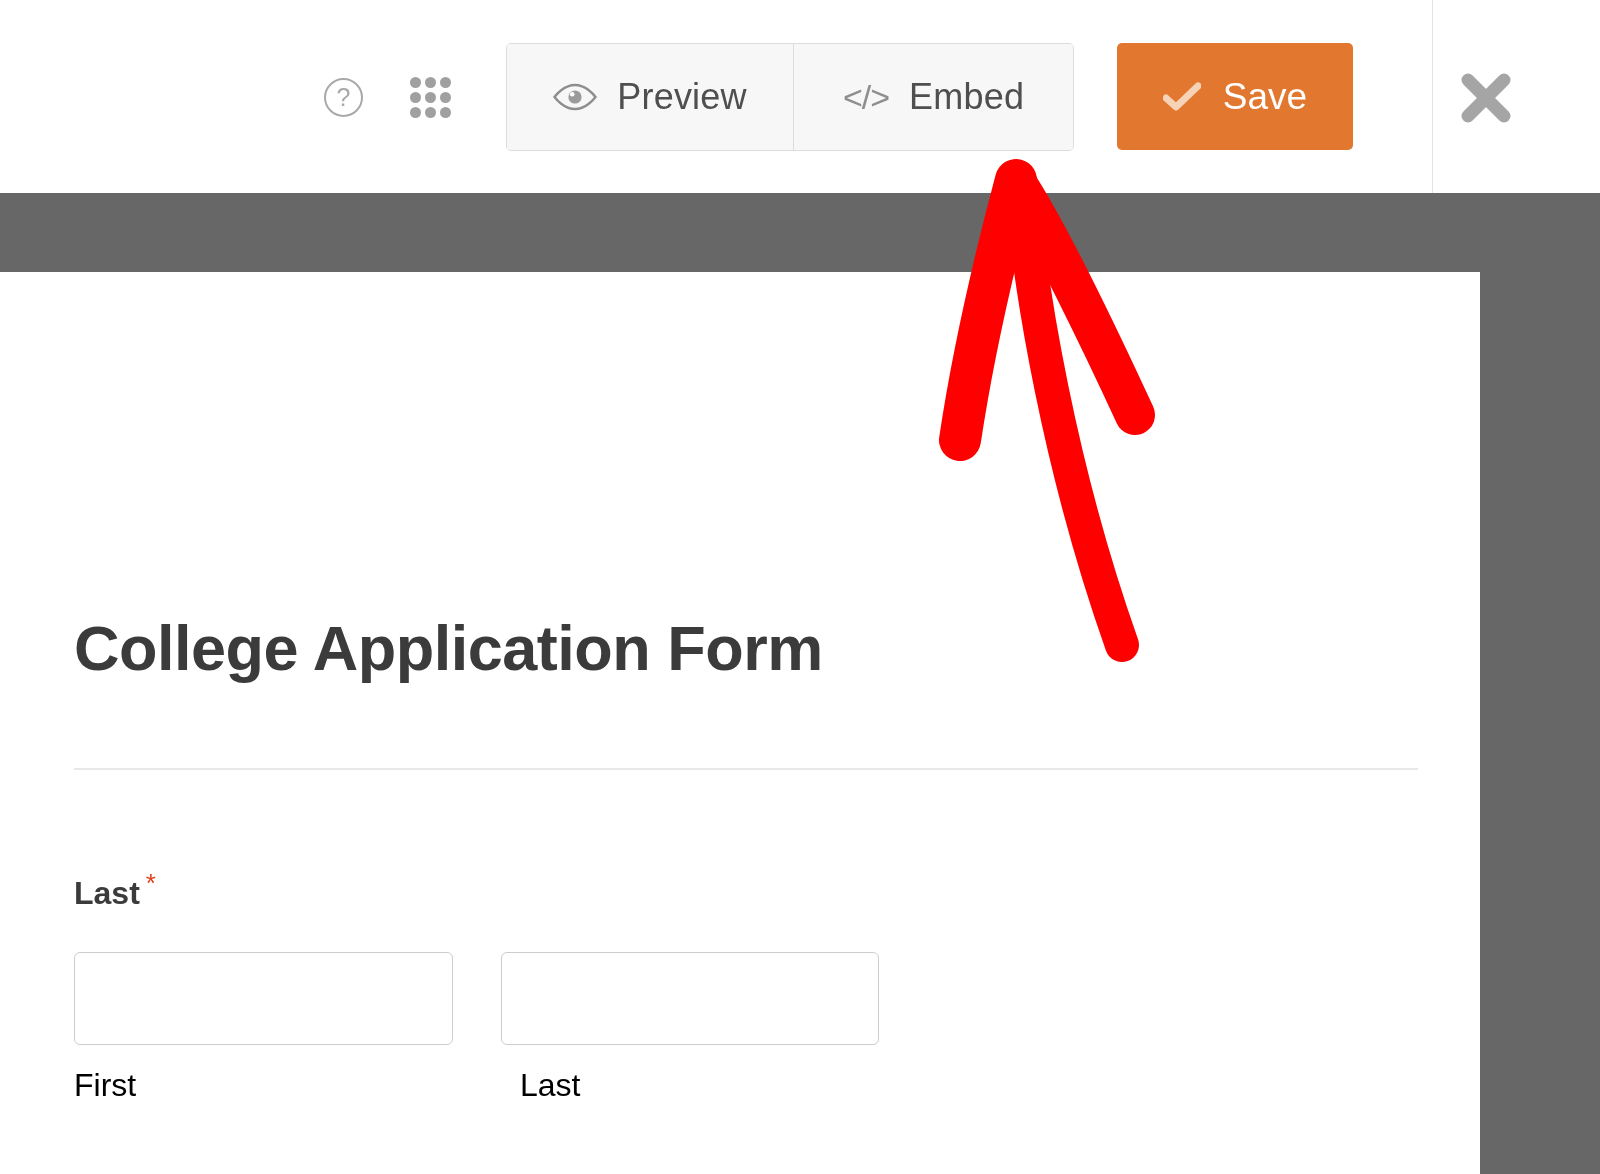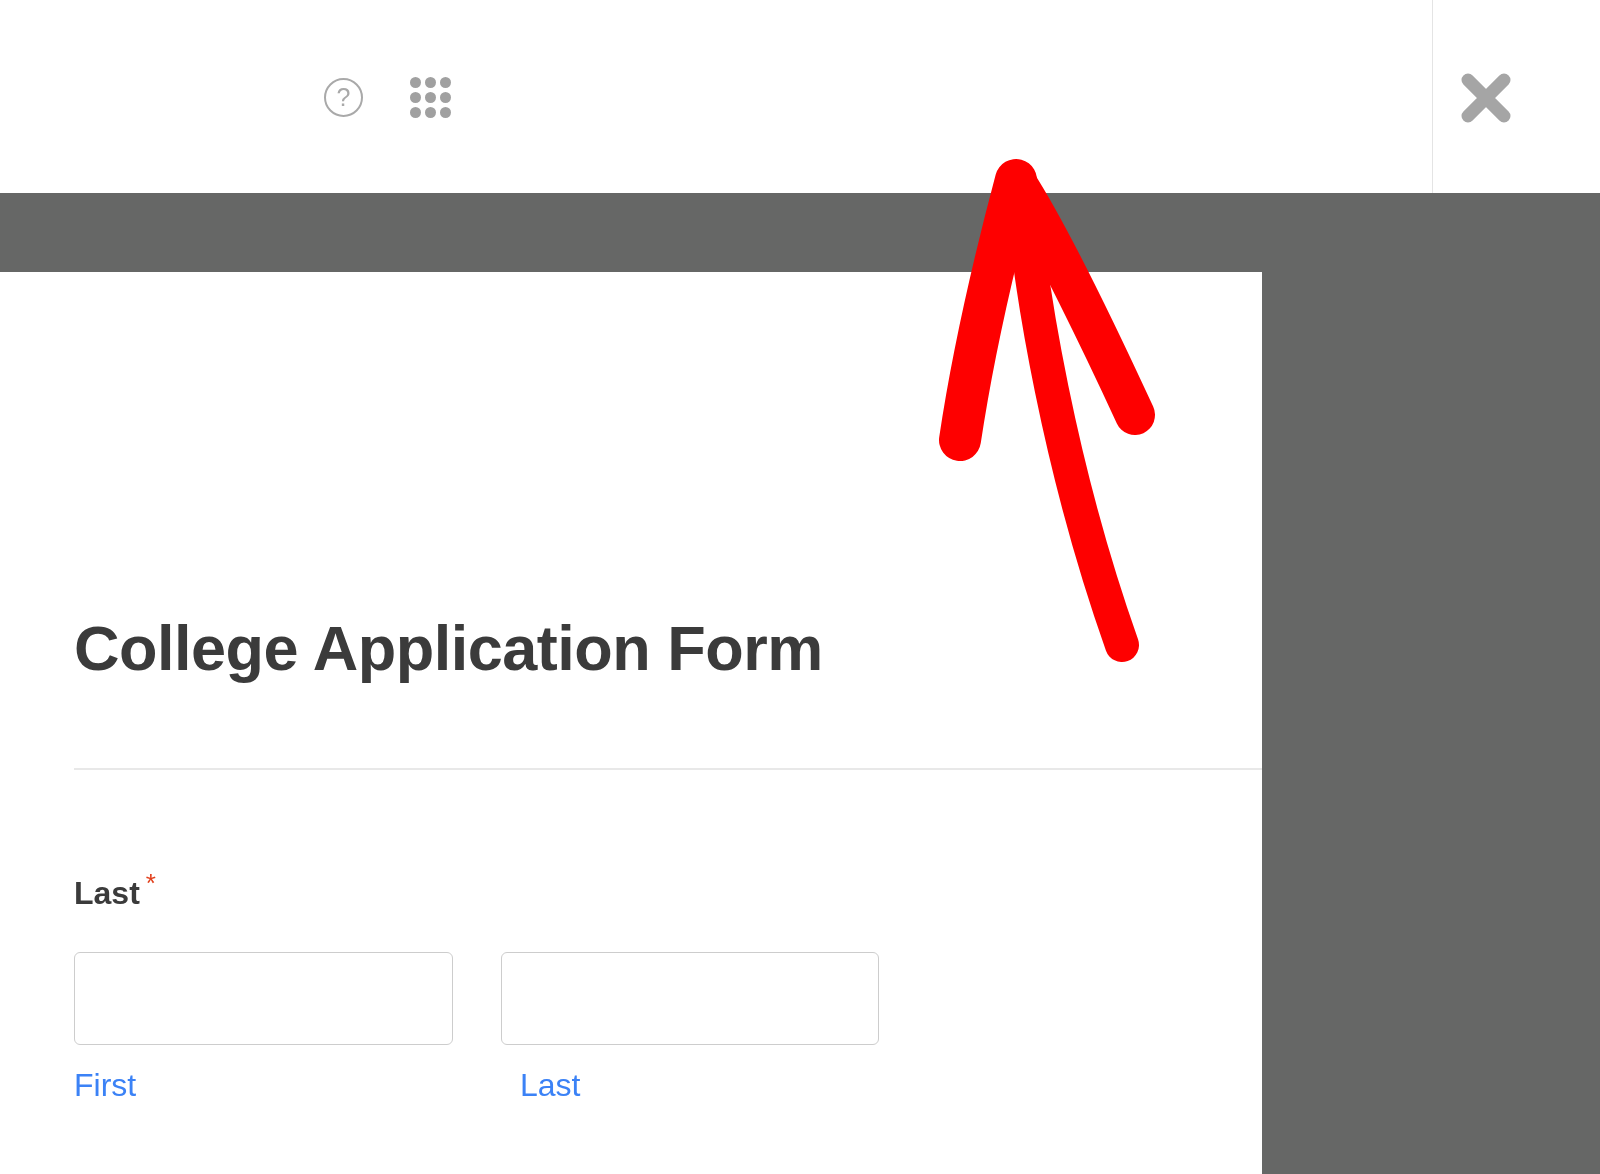--- a/index.html
+++ b/index.html
@@ -179,21 +179,21 @@
     width: 1600px;
     height: 981px;
     background: #666766;
   }
 
   
   .form-panel {
     position: absolute;
     left: 0;
     top: 272px;
-    width: 1262px;
+    width: 1480px;
     height: 902px;
     background: #ffffff;
     box-sizing: border-box;
     overflow: hidden;
   }
 
   .form-title {
     position: absolute;
     left: 74px;
     top: 340px;
@@ -238,21 +238,21 @@
     box-sizing: border-box;
     font-size: 28px;
     color: #444;
     padding: 0 14px;
     font-family: "Liberation Sans", sans-serif;
     outline: none;
   }
   .sub-label {
     position: absolute;
     font-size: 32px;
-    color: #3b82f6;
+    color: #000000;
     font-family: "Liberation Sans", sans-serif;
     white-space: nowrap;
   }
 
   
   #name-label      { left: 74px;  top: 596px; }
   #name-first      { left: 74px;  top: 680px;  width: 379px; height: 93px; }
   #name-last       { left: 501px; top: 680px;  width: 378px; height: 93px; }
   #name-first-sub  { left: 74px;  top: 795px; }
   #name-last-sub   { left: 501px; top: 795px; margin-left: 19px; }
@@ -283,21 +283,44 @@
         <i></i>
         <i></i>
         <i></i>
         <i></i>
         <i></i>
         <i></i>
         <i></i>
         <i></i>
       </div>
 
-
+      <div class="segmented">
+
+        <div class="seg-btn preview">
+          <svg class="eye-icon" viewBox="0 0 44 30">
+            <path d="M22 3 C33 3 41 13 42.5 15 C41 17 33 27 22 27 C11 27 3 17 1.5 15 C3 13 11 3 22 3 Z" fill="none" stroke="#8e8e8e" stroke-width="2.4"></path>
+            <circle cx="22" cy="15" r="6.6" fill="#9b9b9b"></circle>
+            <circle cx="19.2" cy="12.2" r="2.3" fill="#ffffff"></circle>
+          </svg>
+          <span class="seg-label">Preview</span>
+        </div>
+
+        <div class="seg-btn embed">
+          <span class="code-icon">&lt;/&gt;</span>
+          <span class="seg-label">Embed</span>
+        </div>
+
+      </div>
+
+      <button class="save-btn">
+        <svg class="save-check" viewBox="0 0 38 30">
+          <path d="M3 16 L13 25 L35 4" fill="none" stroke="#f6d2b6" stroke-width="7" stroke-linecap="round" stroke-linejoin="round"></path>
+        </svg>
+        <span class="save-label">Save</span>
+      </button>
 
     </div>
 
     <div class="topbar-divider-vert"></div>
 
     <div class="close-btn">
       <svg width="54" height="54" viewBox="0 0 54 54">
         <path d="M9 9 L45 45 M45 9 L9 45" stroke="#a5a5a5" stroke-width="13" stroke-linecap="round" stroke-linejoin="round" fill="none"></path>
       </svg>
     </div>

